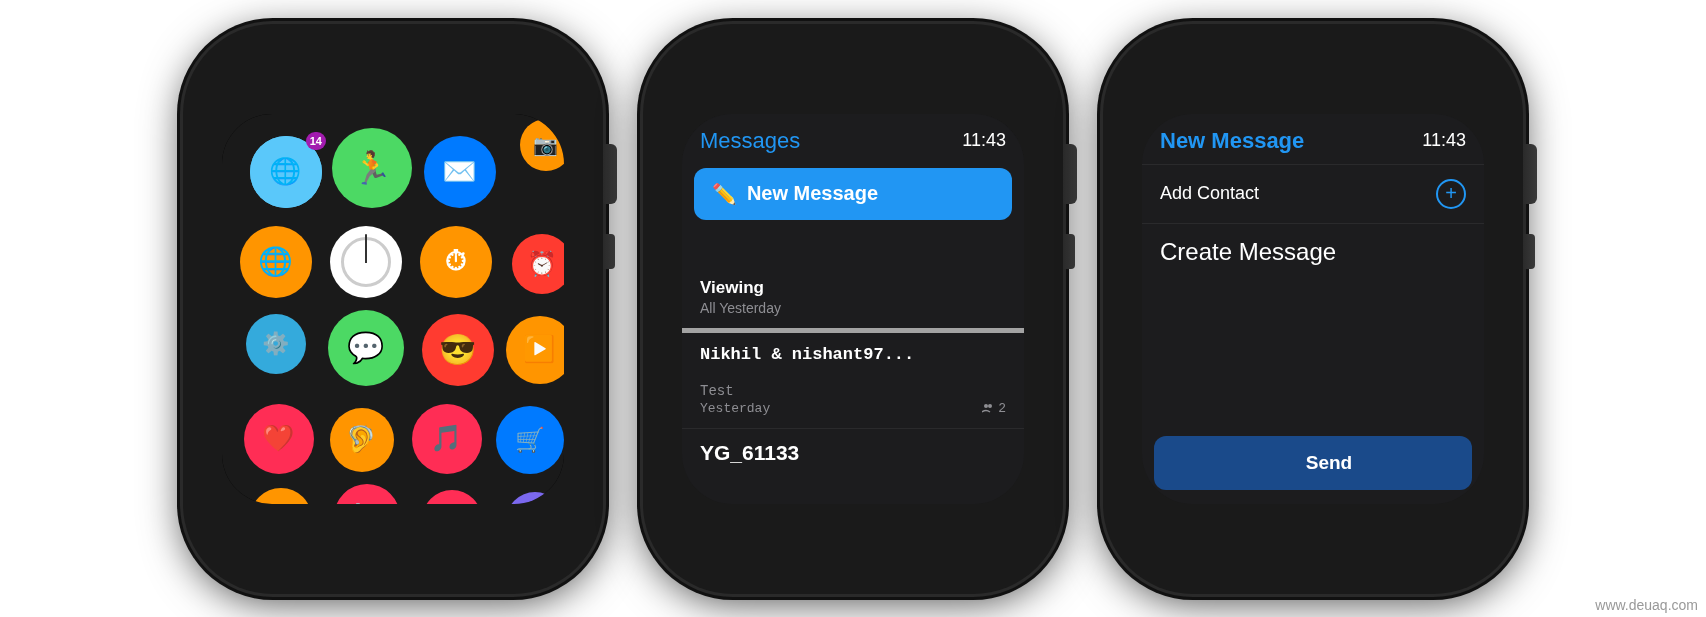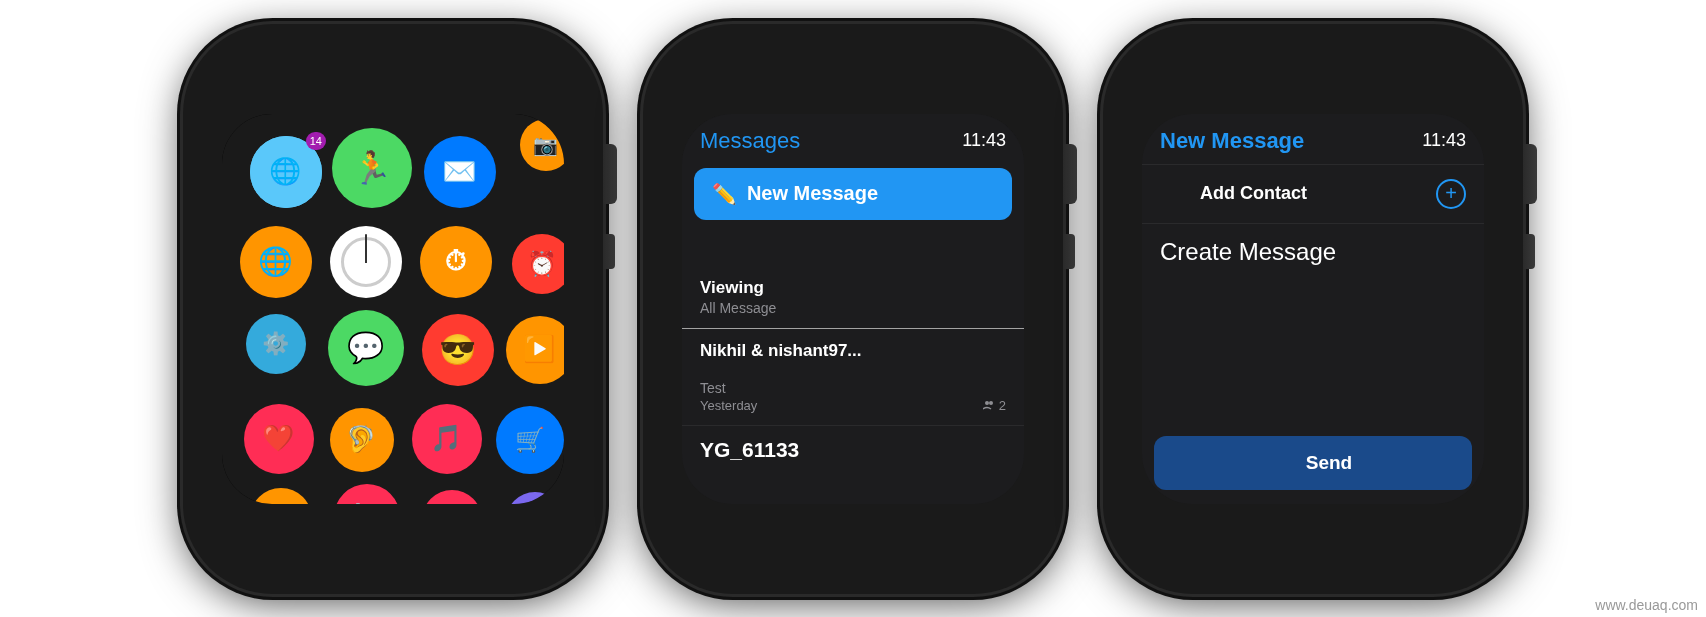--- a/index.html
+++ b/index.html
@@ -130,22 +130,23 @@
     }
 
     .new-message-text {
       color: white;
       font-size: 20px;
       font-weight: 600;
     }
 
     .message-item {
       padding: 12px 18px;
-      border-top: 1px solid #a3a3a3;
-      cursor: pointer;
+      border-top: 5px solid #a3a3a3;
+      cursor: pointer;
+      font-family: Liberation Mono, monospace;
     }
 
     .message-item-name {
       font-size: 17px;
       font-weight: 600;
       color: #fff;
       white-space: nowrap;
       overflow: hidden;
       text-overflow: ellipsis;
     }
@@ -238,22 +239,21 @@
       justify-content: space-between;
       align-items: center;
       padding: 14px 18px;
       border-top: 1px solid #2a2a2c;
       cursor: pointer;
     }
 
     .add-contact-label {
       font-size: 18px;
       color: #fff;
-      font-weight: 700;
-      margin-left: 40px;
+      font-weight: 400;
     }
 
     .add-contact-icon {
       width: 30px;
       height: 30px;
       border-radius: 50%;
       border: 2px solid #2196f3;
       display: flex;
       align-items: center;
       justify-content: center;
@@ -320,21 +320,21 @@
     .icon-19 { width: 60px; height: 60px; top: 376px; left: 200px; background: #ff2d55; }
     .icon-20 { width: 58px; height: 58px; top: 378px; left: 284px; background: #7b68ee; }
 
     .badge {
       position: absolute;
       top: -4px;
       right: -4px;
       background: #a21caf;
       color: white;
       font-size: 11px;
-      font-weight: 400;
+      font-weight: 700;
       min-width: 18px;
       height: 18px;
       border-radius: 9px;
       display: flex;
       align-items: center;
       justify-content: center;
       padding: 0 4px;
     }
 
     .watermark {
@@ -397,21 +397,21 @@
         <span class="messages-time">11:43</span>
       </div>
 
       <div class="new-message-btn">
         <span class="new-message-icon">✏️</span>
         <span class="new-message-text">New Message</span>
       </div>
 
       <div class="viewing-row">
         <div class="viewing-title">Viewing</div>
-        <div class="viewing-sub">All Message</div>
+        <div class="viewing-sub">All Yesterday</div>
       </div>
 
       <div class="message-item">
         <div class="message-item-name">Nikhil &amp; nishant97...</div>
         <div class="message-item-sub">Test</div>
         <div class="message-item-meta">
           <span class="message-item-date">Yesterday</span>
           <span class="message-item-count">
             <svg width="12" height="12" viewBox="0 0 12 12">
                 <circle cx="4" cy="4" r="2" fill="#8e8e93"></circle>

